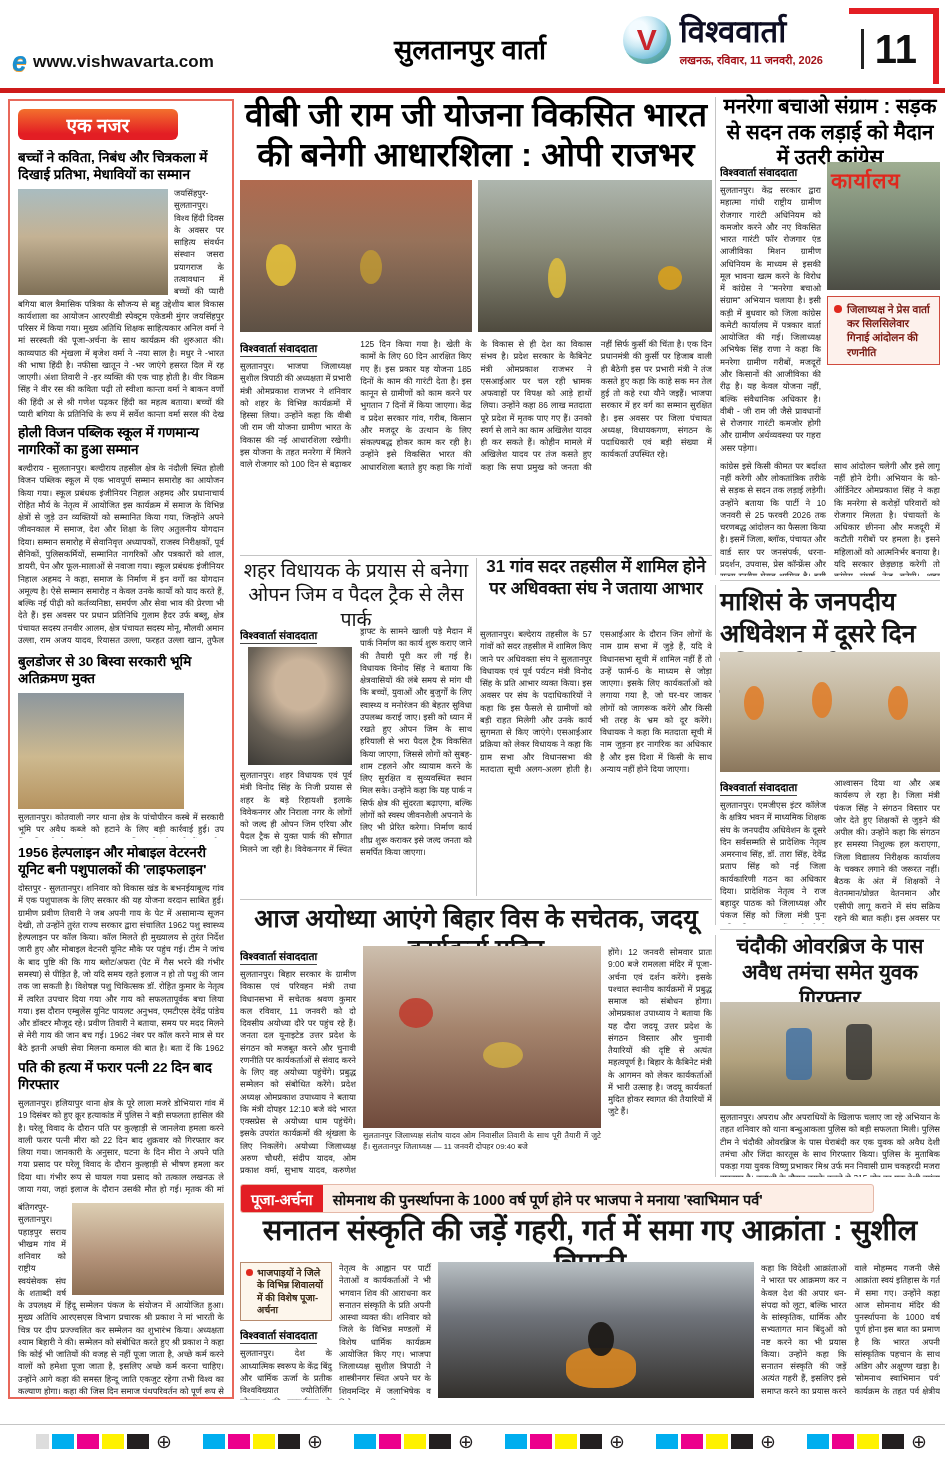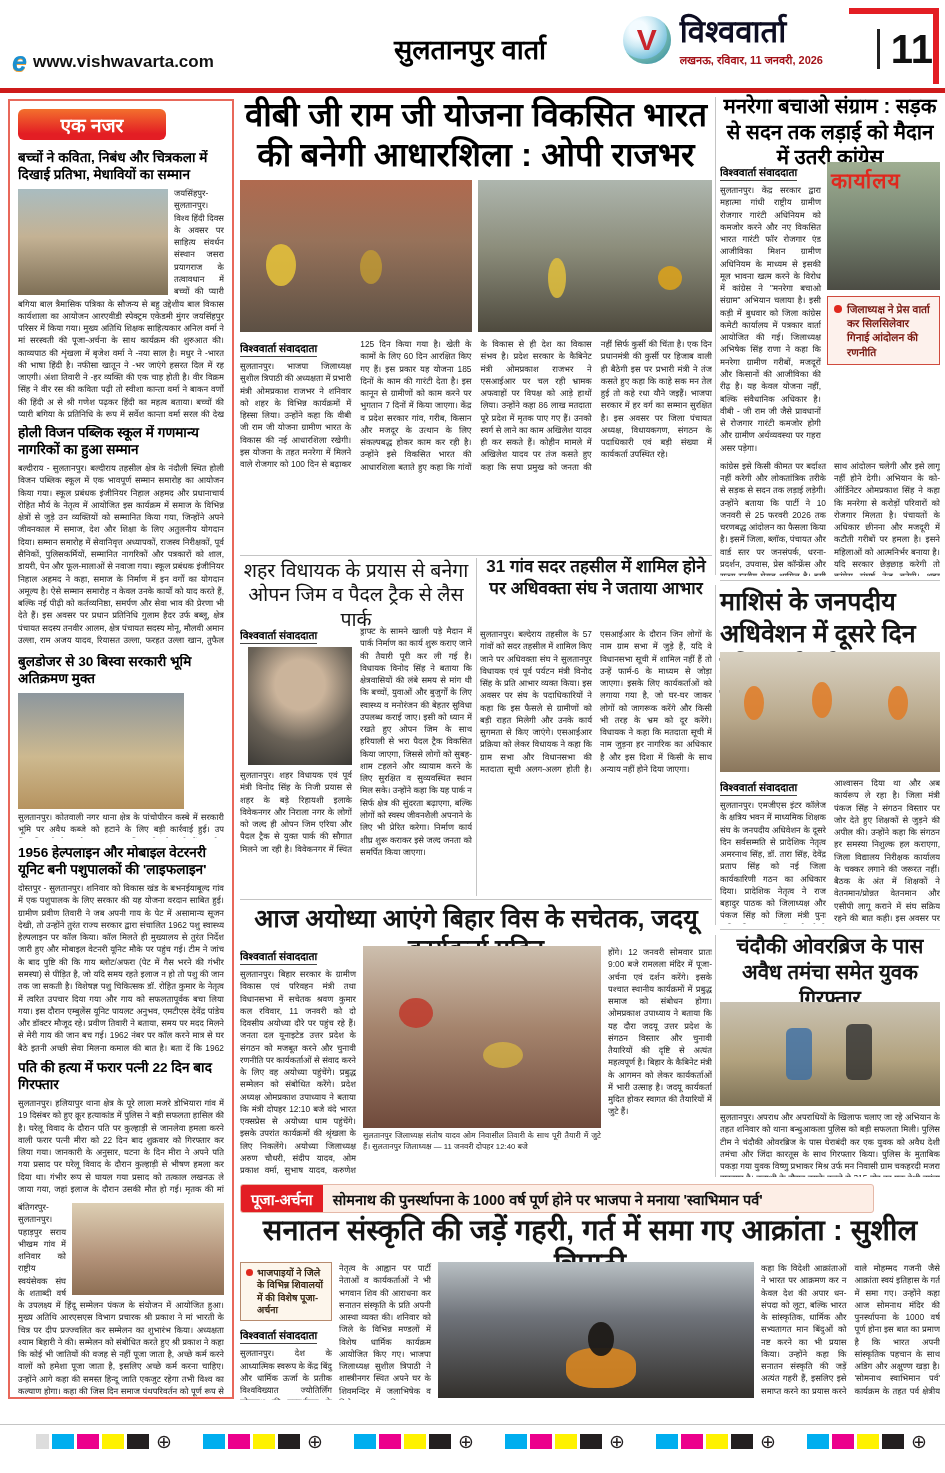--- a/index.html
+++ b/index.html
@@ -16,37 +16,37 @@
   .hdr-logo{position:absolute;right:122px;top:16px;display:flex;gap:9px;align-items:flex-start;}
   .logo-circle{width:48px;height:48px;border-radius:50%;
       background:radial-gradient(circle at 32% 28%,#f3fbff 0 18%,#cdeaf4 36%,#8ccbe2 58%,#4a9fd4 82%,#2f7fb5 100%);
       box-shadow:inset -4px -5px 0 rgba(70,150,80,.35);position:relative;}
   .logo-circle .v{position:absolute;left:0;top:0;width:100%;height:100%;display:flex;
       align-items:center;justify-content:center;color:#c9252b;font-size:30px;font-weight:bold;}
   .paper-name{font-size:31px;font-weight:bold;color:#0d0d22;line-height:1.05;}
   .edition{font-size:11px;font-weight:bold;color:#a31218;margin-top:3px;}
   .pageno-box{position:absolute;right:6px;top:8px;width:90px;height:76px;
       border-top:6px solid #e31e24;border-right:6px solid #e31e24;
-      display:flex;align-items:center;justify-content:flex-end;box-sizing:border-box;}
+      display:flex;align-items:center;justify-content:flex-end;padding-right:16px;box-sizing:border-box;}
   .pageno{font-size:40px;font-weight:bold;color:#111;border-left:3px solid #222;
       padding-left:11px;line-height:1;}
   .red-rule{position:absolute;left:0;right:0;top:88px;height:5px;background:#ce1b1a;}
 
   
   .byline{font-weight:bold;font-size:10.5px;border-bottom:1px solid #444;
           display:inline-block;padding-bottom:1px;margin-bottom:3px;color:#000;}
   .bd{font-size:8.4px;line-height:1.46;text-align:justify;color:#242424;}
   .photo{background:#b9b2a4;position:relative;overflow:hidden;}
   .vrule{position:absolute;width:1px;background:#c4c4c4;}
   .hrule{position:absolute;height:1px;background:#c4c4c4;}
 
   
   .sidebar{position:absolute;left:8px;top:99px;width:226px;height:1300px;
       border:2px solid #e8685a;box-sizing:border-box;padding:6px 8px;overflow:hidden;background:#fff;}
-  .eknazar{width:148px;height:31px;border-radius:6px;color:#fff;font-weight:bold;font-size:19px;
+  .eknazar{width:160px;height:31px;border-radius:6px;color:#fff;font-weight:bold;font-size:19px;
       display:flex;align-items:center;justify-content:center;margin:2px 0 10px;
       background:linear-gradient(180deg,#f3702d 0%,#e31e24 80%);}
   .sb-art{overflow:hidden;margin-bottom:7px;}
   .sb-art h3{margin:0 0 4px;font-size:13.6px;line-height:1.22;font-weight:bold;color:#000;}
   .sb-photo-l{float:left;margin:2px 6px 2px 0;}
   .sb-photo-r{float:right;margin:2px 0 2px 6px;}
   .ph-kids{width:150px;height:106px;background:linear-gradient(180deg,#a9bcc0 0%,#c4b294 45%,#7e6f56 100%);}
   .ph-dozer{width:166px;height:116px;background:linear-gradient(180deg,#8d979e 0%,#cdb98f 55%,#b6935f 100%);}
   .ph-sammelan{width:152px;height:92px;background:linear-gradient(180deg,#ddcfb4 0%,#b29178 60%,#8d6f54 100%);}
 
@@ -259,21 +259,21 @@
   <div class="ayo-wrap">
     <div class="ayo-l">
       <span class="byline">विश्ववार्ता संवाददाता</span>
       <div class="bd">सुलतानपुर। बिहार सरकार के ग्रामीण विकास एवं परिवहन मंत्री तथा विधानसभा में सचेतक श्रवण कुमार कल रविवार, 11 जनवरी को दो दिवसीय अयोध्या दौरे पर पहुंच रहे हैं। जनता दल यूनाइटेड उत्तर प्रदेश के संगठन को मजबूत करने और चुनावी रणनीति पर कार्यकर्ताओं से संवाद करने के लिए वह अयोध्या पहुंचेंगे। प्रबुद्ध सम्मेलन को संबोधित करेंगे। प्रदेश अध्यक्ष ओमप्रकाश उपाध्याय ने बताया कि मंत्री दोपहर 12:10 बजे वंदे भारत एक्सप्रेस से अयोध्या धाम पहुंचेंगे। इसके उपरांत कार्यक्रमों की श्रृंखला के लिए निकलेंगे। अयोध्या जिलाध्यक्ष अरुण चौधरी, संदीप यादव, ओम प्रकाश वर्मा, सुभाष यादव, करुणेश सिंह, नीतीश वर्मा, ओम प्रकाश वर्मा सहित अनेक जिलाध्यक्ष स्वागत करेंगे।</div>
     </div>
     <div class="ayo-c">
       <div class="photo ph-ayo">
         <div class="dot" style="left:36px;top:52px;width:34px;height:30px;background:#c0392b;opacity:.85"></div>
         <div class="dot" style="left:120px;top:96px;width:40px;height:26px;background:#e8c43a;opacity:.6"></div>
       </div>
-      <div class="ayo-cap">सुलतानपुर जिलाध्यक्ष संतोष यादव ओम निवासील तिवारी के साथ पूरी तैयारी में जुटे हैं। सुलतानपुर जिलाध्यक्ष — 11 जनवरी दोपहर 12:40 बजे</div>
+      <div class="ayo-cap">सुलतानपुर जिलाध्यक्ष संतोष यादव ओम निवासील तिवारी के साथ पूरी तैयारी में जुटे हैं। सुलतानपुर जिलाध्यक्ष — 11 जनवरी दोपहर 09:40 बजे</div>
     </div>
     <div class="ayo-r">
       <div class="bd">होंगे। 12 जनवरी सोमवार प्रातः 9:00 बजे रामलला मंदिर में पूजा-अर्चना एवं दर्शन करेंगे। इसके पश्चात स्थानीय कार्यक्रमों में प्रबुद्ध समाज को संबोधन होगा। ओमप्रकाश उपाध्याय ने बताया कि यह दौरा जदयू उत्तर प्रदेश के संगठन विस्तार और चुनावी तैयारियों की दृष्टि से अत्यंत महत्वपूर्ण है। बिहार के कैबिनेट मंत्री के आगमन को लेकर कार्यकर्ताओं में भारी उत्साह है। जदयू कार्यकर्ता मुदित होकर स्वागत की तैयारियों में जुटे हैं।</div>
     </div>
   </div>
 
   <div class="tam-h">चंदौकी ओवरब्रिज के पास अवैध तमंचा समेत युवक गिरफ्तार</div>
   <div class="photo ph-tam">
     <div class="dot" style="left:66px;top:26px;width:26px;height:52px;background:#3b6ea5;opacity:.8;border-radius:6px"></div>
     <div class="dot" style="left:126px;top:22px;width:26px;height:56px;background:#2f2f2f;opacity:.8;border-radius:6px"></div>

